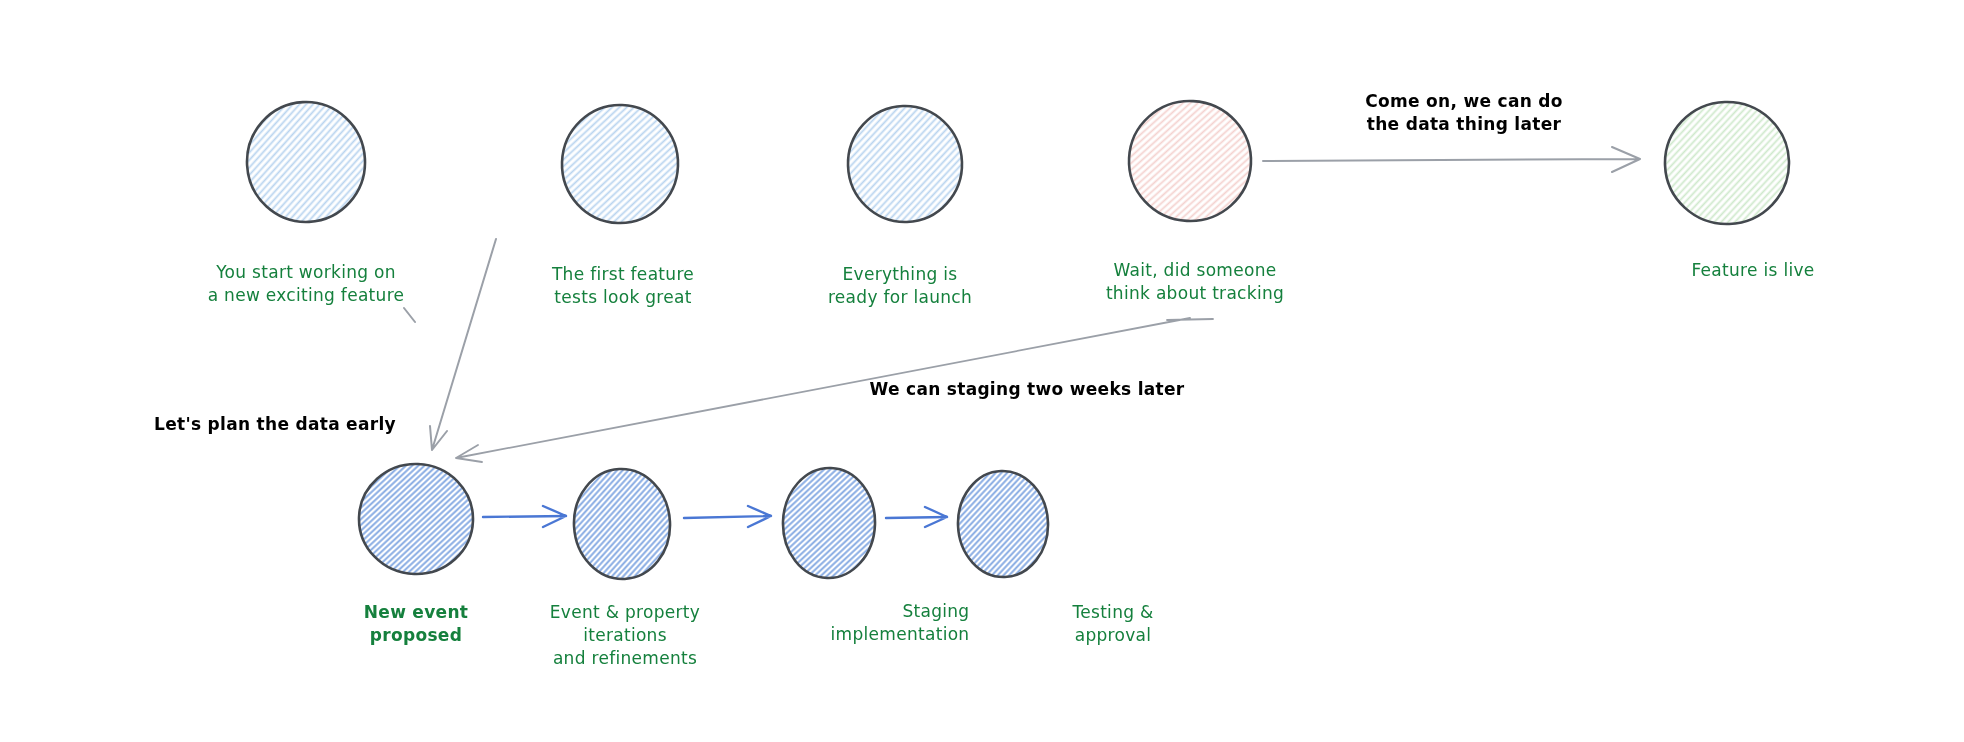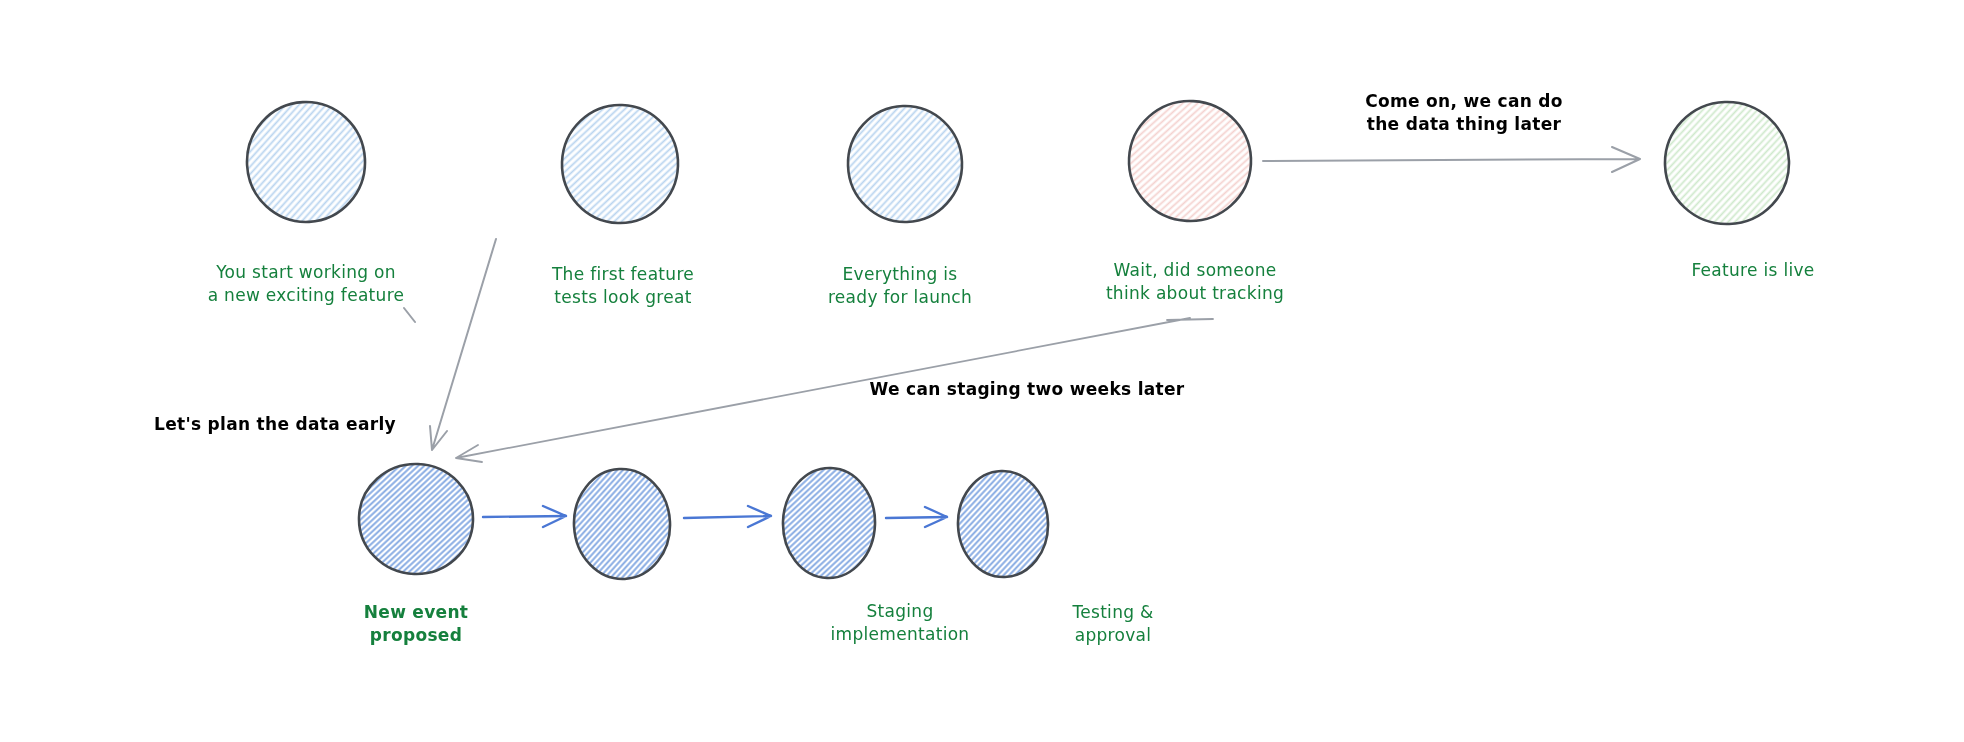--- a/index.html
+++ b/index.html
@@ -76,18 +76,21 @@
 think about tracking</div>
   <div class="lbl lbl-dark" style="left:1737px;top:259px;margin-left:16px;">Feature is live</div>
 
   <div class="lbl lbl-gray" style="left:1464px;top:90px;">Come on, we can do
 the data thing later</div>
   <div class="lbl lbl-gray" style="left:275px;top:413px;">Let's plan the data early</div>
   <div class="lbl lbl-gray" style="left:1027px;top:378px;">We can staging two weeks later</div>
 
   <div class="lbl lbl-dark" style="left:416px;top:601px;font-weight:bold;">New event
 proposed</div>
-  <div class="lbl lbl-dark" style="left:900px;top:600px;">Staging
+  <div class="lbl lbl-dark" style="left:625px;top:601px;">Event &amp; property
+iterations
+and refinements</div>
+  <div class="lbl lbl-dark" style="left:900px;top:600px;text-align:right;">Staging
 implementation</div>
   <div class="lbl lbl-dark" style="left:1113px;top:601px;">Testing &amp;
 approval</div>
 
 </div>
 
 </body></html>

